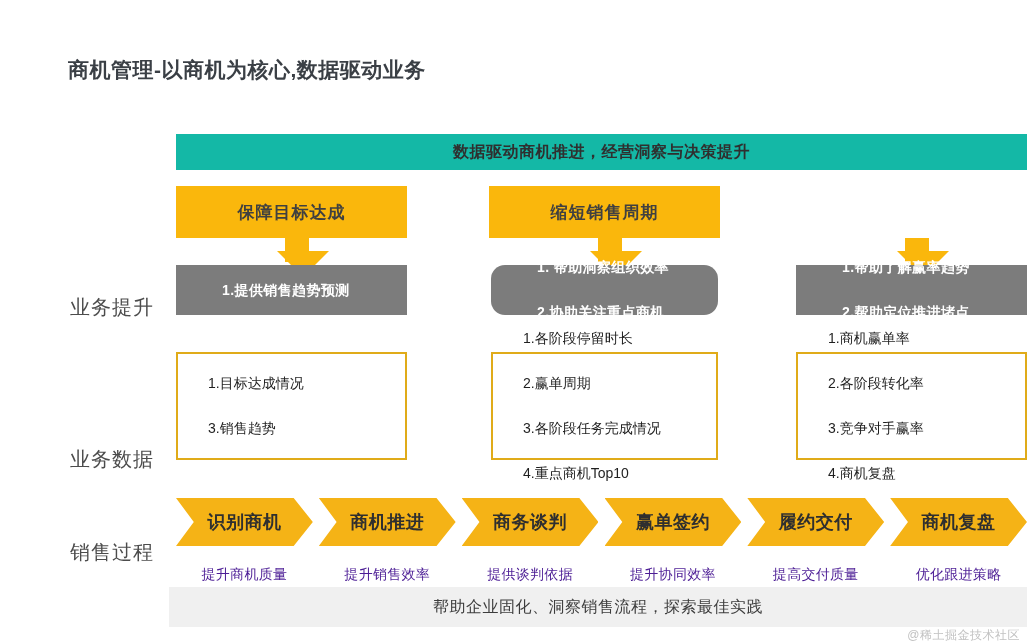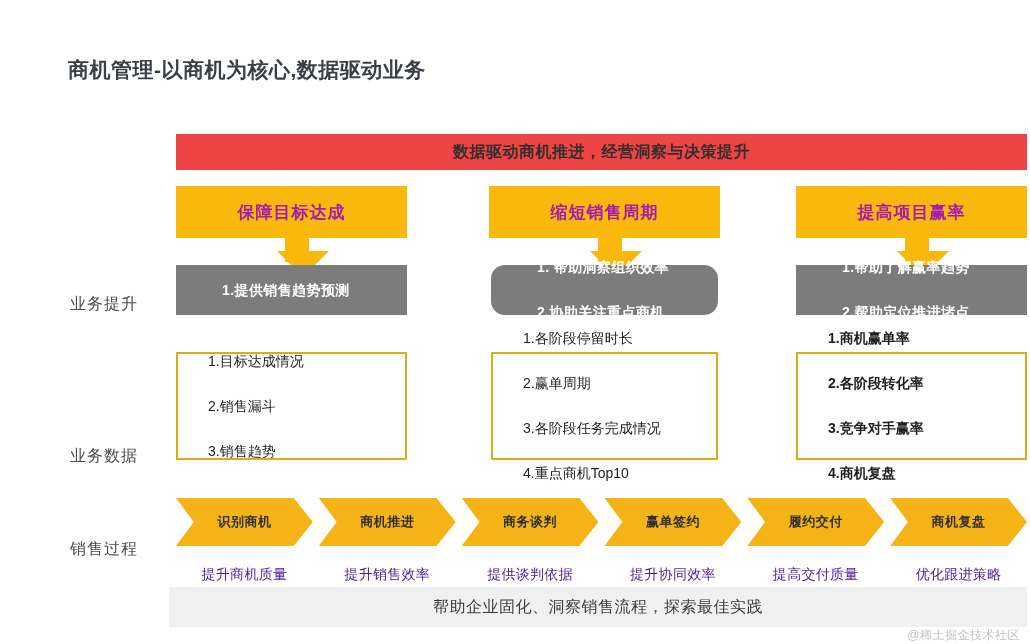--- a/index.html
+++ b/index.html
@@ -23,56 +23,56 @@
     font-weight: 700;
     color: #3a3f45;
     letter-spacing: 0.5px;
     white-space: nowrap;
   }
 
   
   .row-label {
     position: absolute;
     left: 34px;
-    font-size: 16px;
+    font-size: 20px;
     color: #4c4c4c;
     letter-spacing: 1px;
     white-space: nowrap;
   }
   #label-improve { top: 258px; }
   #label-data    { top: 410px; }
   #label-process { top: 503px; }
 
   
   #banner {
     position: absolute;
     left: 152px; top: 110px;
     width: 851px; height: 36px;
-    background: #ef4444;
+    background: #14b8a6;
     display: flex;
     align-items: center;
     justify-content: center;
     font-size: 16px;
     font-weight: 700;
     color: #2f2f2f;
     letter-spacing: 0.5px;
   }
 
   
   .col-header {
     position: absolute;
     top: 162px;
     height: 52px;
     background: #FAB70C;
     display: flex;
     align-items: center;
     justify-content: center;
     font-size: 17px;
     font-weight: 700;
-    color: #a21caf;
+    color: #404040;
     letter-spacing: 1px;
   }
   .col-header.c0 { left: 152px; width: 231px; }
   .col-header.c1 { left: 465px; width: 231px; }
   .col-header.c2 { left: 772px; width: 231px; }
 
   
   .down-arrow {
     position: absolute;
     top: 214px;
@@ -126,38 +126,38 @@
     display: flex;
     flex-direction: column;
     justify-content: center;
     padding-left: 18px;
     color: #1f1f1f;
     font-size: 14px;
     line-height: 21px;
   }
   .data-box.c0 { left: 152px; width: 231px; }
   .data-box.c1 { left: 467px; width: 227px; }
-  .data-box.c2 { left: 772px; width: 231px; font-weight: bold; }
+  .data-box.c2 { left: 772px; width: 231px; }
 
   
   #process-row {
     position: absolute;
     left: 152px; top: 474px;
     width: 851px; height: 48px;
   }
   .chevron {
     position: absolute;
     top: 0;
     height: 48px;
     background: #F5B316;
     display: flex;
     align-items: center;
     justify-content: center;
     color: #2f2f2f;
-    font-size: 13px;
+    font-size: 18px;
     font-weight: 700;
     letter-spacing: 0.5px;
     clip-path: polygon(0 0, 86% 0, 100% 50%, 86% 100%, 0 100%, 13% 50%);
   }
 
   .proc-sub {
     position: absolute;
     top: 539px;
     height: 24px;
     display: flex;
@@ -199,21 +199,20 @@
   <div id="page-title">商机管理-以商机为核心,数据驱动业务</div>
 
   <div class="row-label" id="label-improve">业务提升</div>
   <div class="row-label" id="label-data">业务数据</div>
   <div class="row-label" id="label-process">销售过程</div>
 
   <div id="banner">数据驱动商机推进，经营洞察与决策提升</div>
 
   <div class="col-header c0">保障目标达成</div>
   <div class="col-header c1">缩短销售周期</div>
-  <div class="col-header c2">提高项目赢率</div>
 
   <div class="down-arrow a0">
     <div class="stem"></div>
       <div class="head"></div>
   </div>
   <div class="down-arrow a1">
     <div class="stem"></div>
       <div class="head"></div>
   </div>
   <div class="down-arrow a2">
@@ -228,21 +227,20 @@
     <div>1. 帮助洞察组织效率</div>
     <div>2.协助关注重点商机</div>
   </div>
   <div class="gray-box c2">
     <div>1.帮助了解赢率趋势</div>
     <div>2.帮助定位推进堵点</div>
   </div>
 
   <div class="data-box c0">
     <div>1.目标达成情况</div>
-    <div>2.销售漏斗</div>
     <div>3.销售趋势</div>
   </div>
   <div class="data-box c1">
     <div>1.各阶段停留时长</div>
     <div>2.赢单周期</div>
     <div>3.各阶段任务完成情况</div>
     <div>4.重点商机Top10</div>
   </div>
   <div class="data-box c2">
     <div>1.商机赢单率</div>

